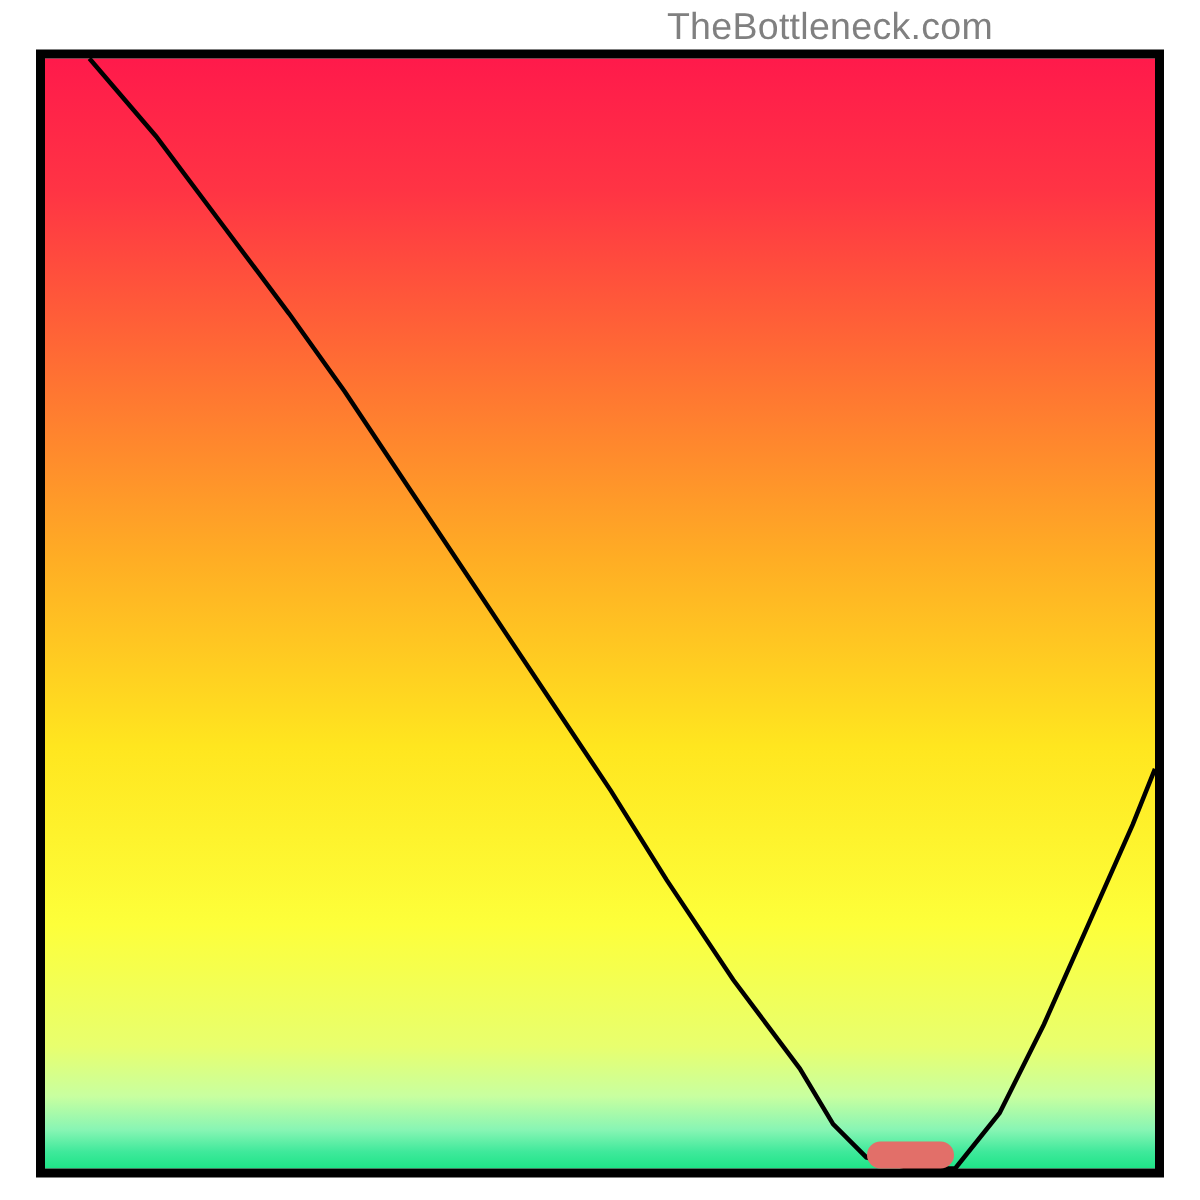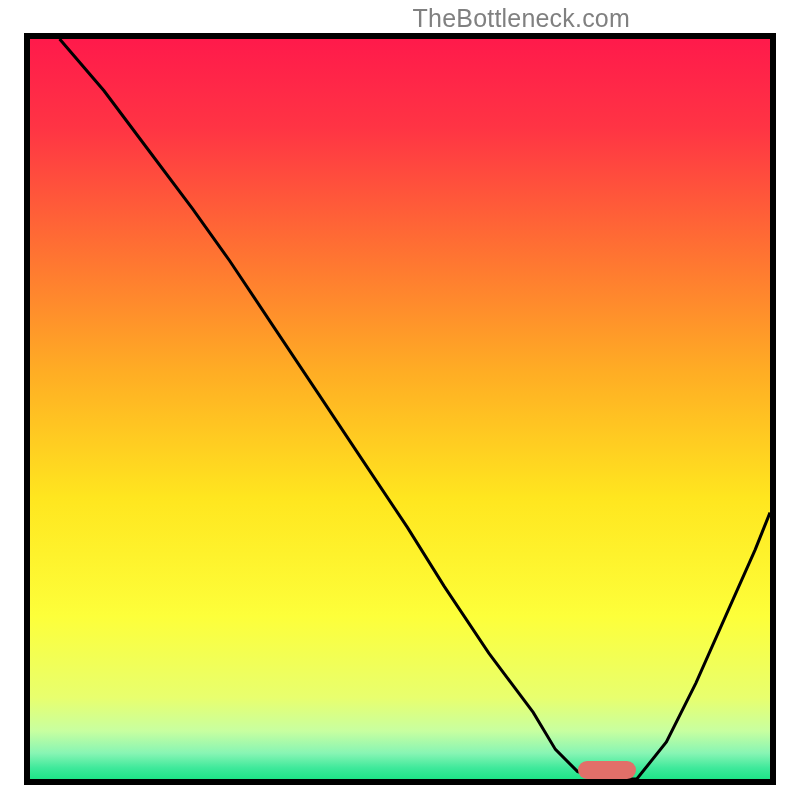--- a/index.html
+++ b/index.html
@@ -8,20 +8,21 @@
     width: 800px;
     height: 800px;
     background: #ffffff;
     font-family: Arial, Helvetica, sans-serif;
     overflow: hidden;
   }
   .stage {
     position: relative;
     width: 640px;
     height: 800px;
+    padding-left: 32px;
   }
   .watermark {
     position: absolute;
     top: 4px;
     right: 10px;
     color: #808080;
     font-size: 25px;
     letter-spacing: 0.2px;
     font-weight: 400;
   }

